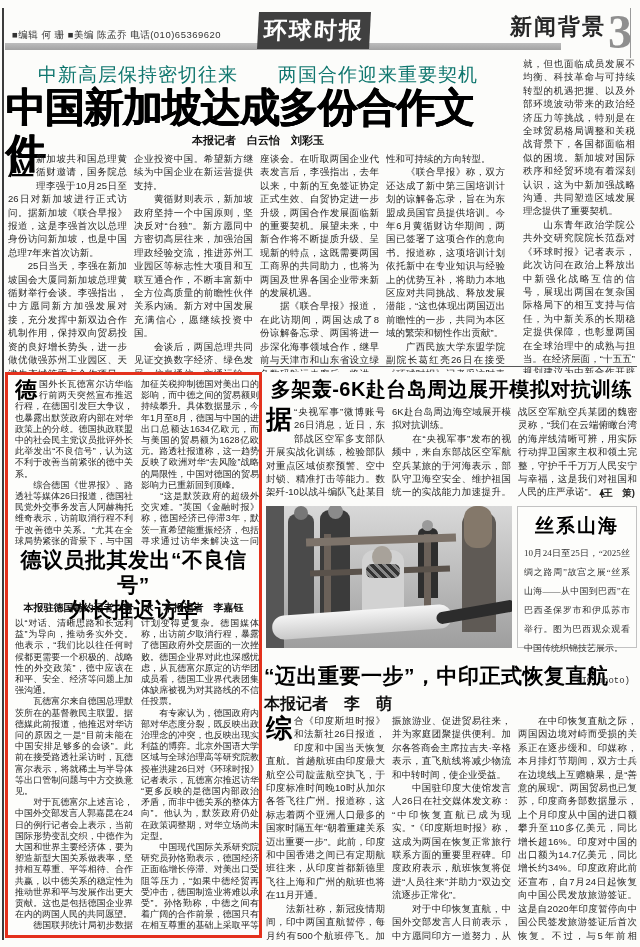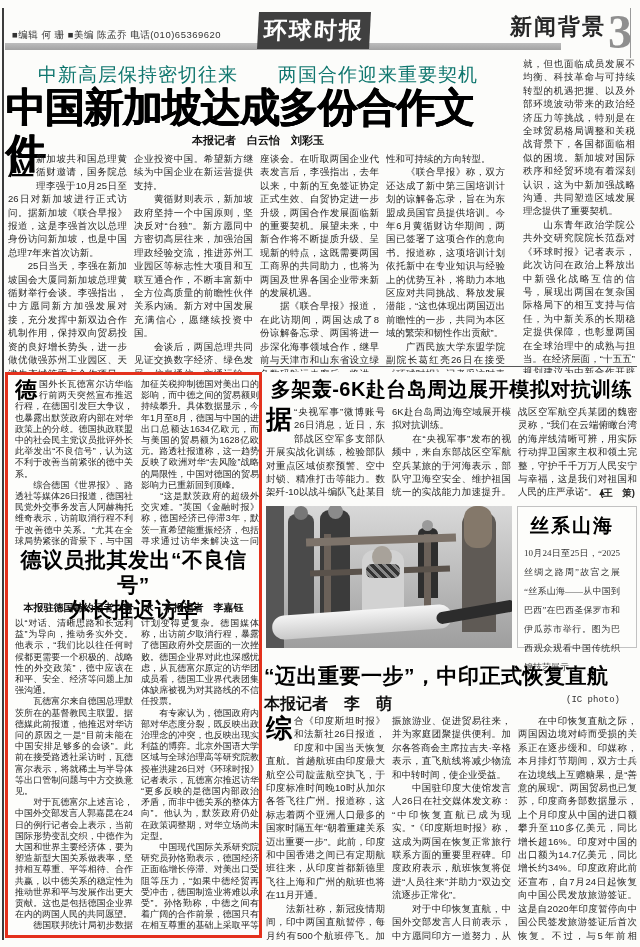--- a/index.html
+++ b/index.html
@@ -45,21 +45,21 @@
 
   
   .headline-bomber { position:absolute; left:266px; top:376px; width:371px; text-align:center; font-size:20px; font-weight:bold; color:#000; letter-spacing:0.5px; }
   .cols-bomber { position:absolute; left:266px; top:405px; width:371px; height:96px; display:flex; gap:7px; }
   .cols-bomber .col { width:119px; height:96px; }
   .bomber-sign { position:absolute; left:518px; top:487px; width:117px; text-align:right; font-size:9.5px; font-weight:bold; color:#222; white-space:pre; }
 
   
   .photo { position:absolute; left:266px; top:506px; width:246px; height:142px; background:linear-gradient(180deg,#d8d8d8 0%,#b9b9b9 55%,#9e9e9e 100%); overflow:hidden; }
   .fig { position:absolute; }
-  .caption-box { position:absolute; left:517px; top:506px; width:120px; height:142px; border:1px solid #c2c2c2; background:#fdfdfb; padding:6px 16px 4px 6px; }
+  .caption-box { position:absolute; left:517px; top:506px; width:120px; height:142px; border:1px solid #c2c2c2; background:#fdfdfb; padding:6px 6px 4px 6px; }
   .caption-title { text-align:center; font-size:19px; font-weight:bold; color:#000; letter-spacing:2px; margin-bottom:5px; }
   .caption-text { font-size:9px; line-height:19px; color:#333; text-align:justify; font-family:"Liberation Serif", serif; }
   .caption-credit { margin-top:18px; text-align:right; font-size:9px; color:#333; font-family:"Liberation Mono", monospace; }
 
   
   .headline-flight { position:absolute; left:264px; top:662px; width:375px; text-align:left; font-size:21px; font-weight:bold; color:#000; letter-spacing:0.5px; }
   .byline-flight { position:absolute; left:264px; top:694px; width:375px; text-align:left; font-size:16px; font-weight:bold; color:#111; white-space:pre; }
   .cols-flight { position:absolute; left:266px; top:714px; width:371px; height:226px; display:flex; gap:7px; }
   .cols-flight .col { width:119px; height:226px; }
 </style>

